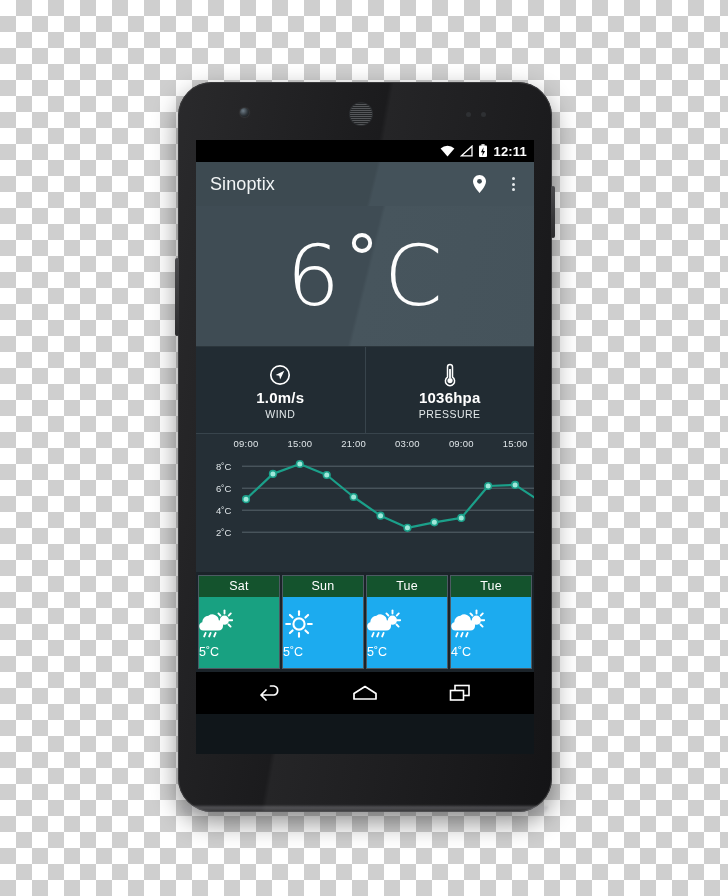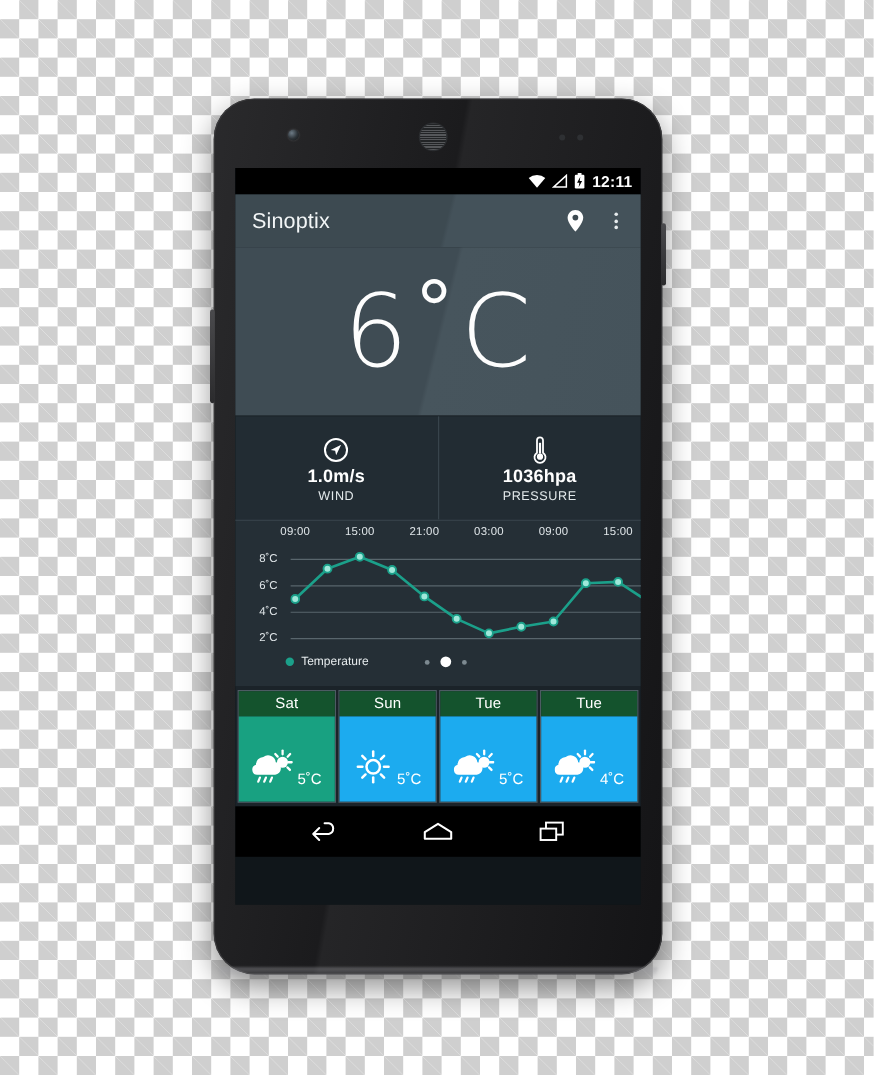--- a/index.html
+++ b/index.html
@@ -288,25 +288,25 @@
     background: #14532d;
     color: #fff;
     font-size: 12.5px;
     text-align: center;
     padding: 3px 0 4px;
     letter-spacing: .2px;
   }
   .day-body {
     flex: 1;
     display: flex;
-    flex-direction: row;
-    align-items: flex-end;
+    flex-direction: column;
+    align-items: flex-start;
     justify-content: center;
     gap: 4px;
-    padding-bottom: 12px;
+    padding-bottom: 0;
   }
   .day-temp {
     color: #fff;
     font-size: 12.5px;
   }
   .day-icon { height: 34px; display:flex; align-items:center; justify-content:center; }
 
   
   .nav-bar {
     height: 42px;
@@ -439,31 +439,20 @@
             <circle cx="111.63636363636364" cy="43.99999999999999" r="3.3" fill="#9fe8da" stroke="#1ba08a" stroke-width="1.6"></circle>
             <circle cx="138.54545454545453" cy="62.699999999999996" r="3.3" fill="#9fe8da" stroke="#1ba08a" stroke-width="1.6"></circle>
             <circle cx="165.45454545454544" cy="74.8" r="3.3" fill="#9fe8da" stroke="#1ba08a" stroke-width="1.6"></circle>
             <circle cx="192.36363636363637" cy="69.3" r="3.3" fill="#9fe8da" stroke="#1ba08a" stroke-width="1.6"></circle>
             <circle cx="219.27272727272728" cy="64.9" r="3.3" fill="#9fe8da" stroke="#1ba08a" stroke-width="1.6"></circle>
             <circle cx="246.1818181818182" cy="32.99999999999999" r="3.3" fill="#9fe8da" stroke="#1ba08a" stroke-width="1.6"></circle>
             <circle cx="273.09090909090907" cy="31.89999999999999" r="3.3" fill="#9fe8da" stroke="#1ba08a" stroke-width="1.6"></circle>
             <circle cx="300" cy="49.49999999999999" r="3.3" fill="#9fe8da" stroke="#1ba08a" stroke-width="1.6"></circle>
           </svg>
       </div>
-      <div class="chart-footer">
-        <div class="legend">
-          <span class="legend-dot"></span>
-          <span class="legend-label">Temperature</span>
-        </div>
-        <div class="pager" id="pager">
-            <i></i>
-            <i class="active"></i>
-            <i></i>
-          </div>
-      </div>
     </div>
 
     <div class="forecast" id="forecast">
         <div class="day">
           <div class="day-name">Sat</div>
           <div class="day-body" style="background: rgb(24, 161, 129);">
             <div class="day-icon">
               <svg width="34" height="30" viewBox="0 0 34 30">
   <g fill="none" stroke="#fff" stroke-width="1.9" stroke-linecap="round">
     <line x1="25.5" y1="1.5" x2="25.5" y2="4.6"></line>

